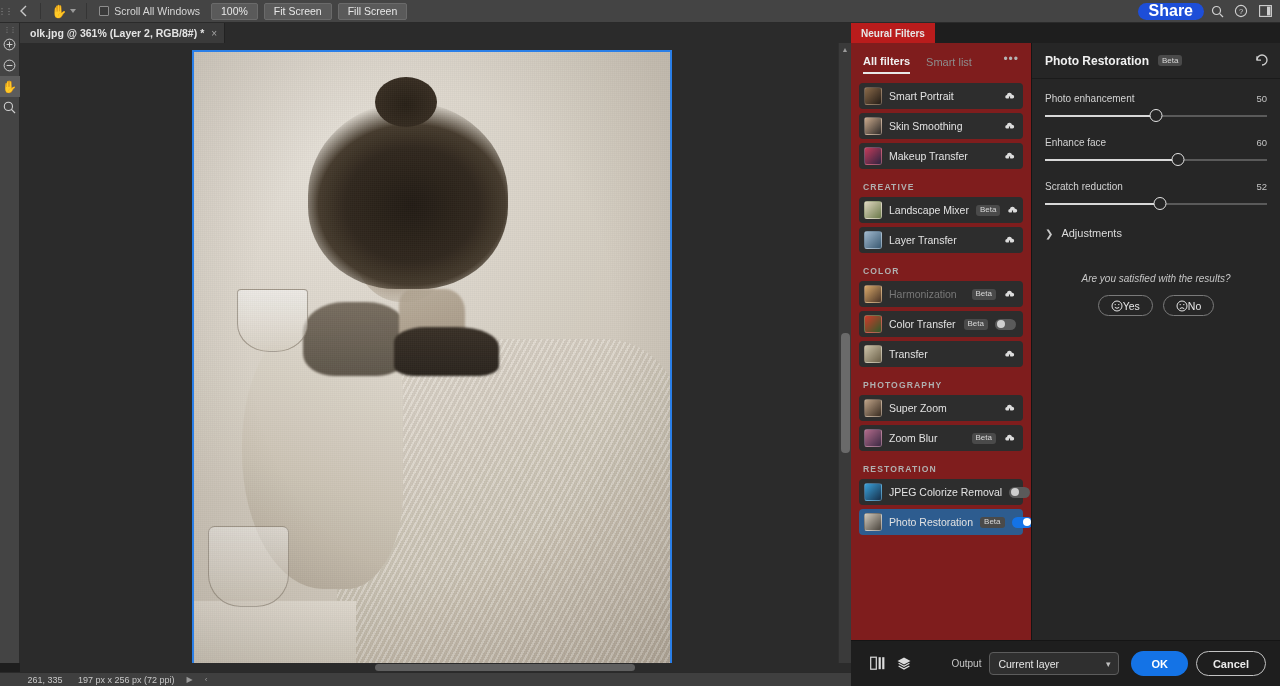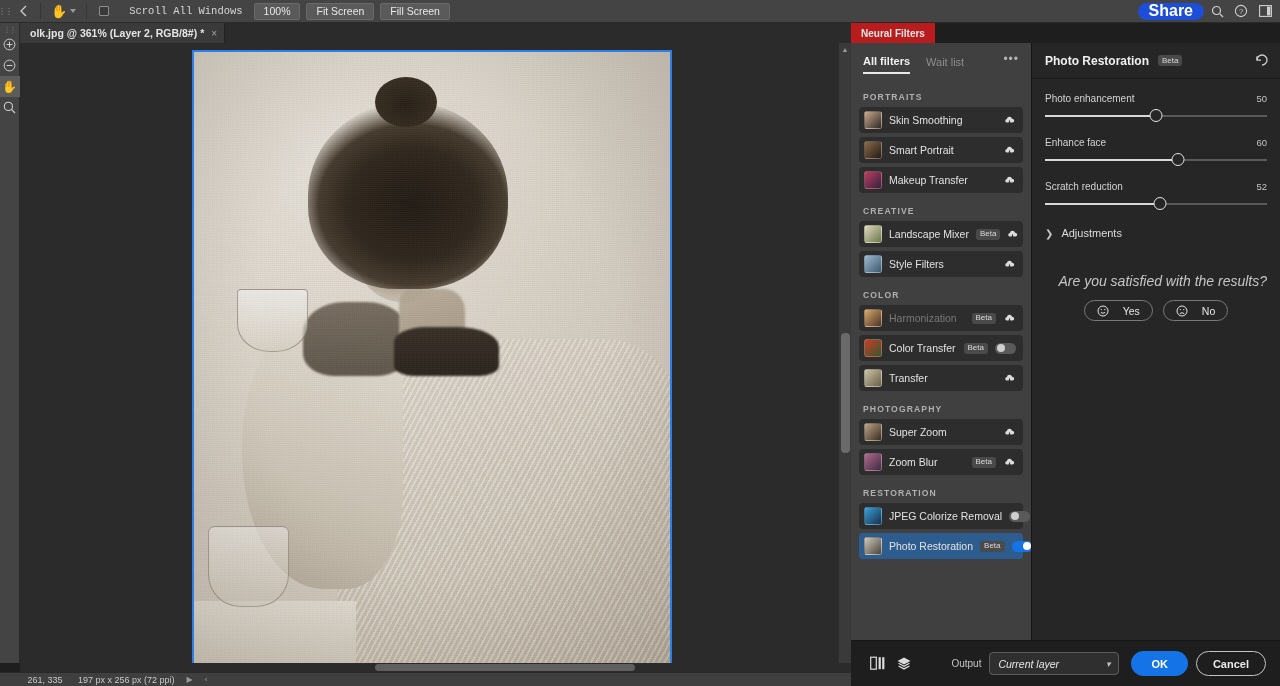--- a/index.html
+++ b/index.html
@@ -20,21 +20,21 @@
   }
   .ob-grip { width: 10px; height: 100%; display:flex; align-items:center; justify-content:center;
              color:#9a9a9a; font-size:8px; letter-spacing:-1px;}
   .ob-back { width: 26px; height: 100%; display: flex; align-items: center; justify-content: center;
              color: #c8c8c8; font-size: 12px; }
   .ob-sep { width: 1px; height: 16px; background: #353535; margin: 0 4px; }
   .ob-tool { display: flex; align-items: center; gap: 3px; padding: 0 6px; height: 100%; }
   .hand-glyph { font-size: 13px; color: #d4d4d4; line-height: 1; }
   .caret { width:0;height:0;border-left:3px solid transparent;border-right:3px solid transparent;
            border-top:4px solid #9a9a9a; }
-  .ob-check { display: flex; align-items: center; gap: 20px; padding: 0 8px; font-family: Liberation Mono, monospace; }
+  .ob-check { display: flex; align-items: center; gap: 5px; padding: 0 8px; }
   .cbox { width: 10px; height: 10px; border: 1px solid #8d8d8d; background: #3a3a3a; border-radius: 1px; }
   .ob-label { font-size: 10.5px; color: #d6d6d6; white-space: nowrap; }
   .ob-btn {
     height: 17px; min-width: 44px; padding: 0 9px; margin: 0 3px;
     background: #5a5a5a; border: 1px solid #6a6a6a; border-radius: 2px;
     color: #e8e8e8; font-size: 10.5px; display: flex; align-items: center; justify-content: center;
   }
   .ob-right { position: absolute; right: 4px; top: 0; height: 100%; display: flex; align-items: center; gap: 2px; }
   .share-btn {
     background: #1d4ed8; color: #fff; font-size: 16px; font-weight: bold;
@@ -181,21 +181,21 @@
   .sb-coord { width: 72px; padding-left: 24px; }
   .sb-arrow { color: #9a9a9a; font-size: 8px; padding: 0 6px; }
 
   
   .nf-panel { position: absolute; left: 851px; top: 23px; width: 429px; height: 663px; background: #1e1e1e; }
   .nf-tabrow { height: 20px; background: #1e1e1e; display: flex; align-items: stretch; }
   .nf-tab { background: #b91c1c; color: #e6e6e6; font-size: 10px; font-weight: bold;
             padding: 0 10px; display: flex; align-items: center; }
 
   .nf-body { position: absolute; left: 0; top: 20px; width: 429px; height: 643px; display: flex; }
-  .nf-left { width: 180px; height: 643px; background: #404040; position: relative; }
+  .nf-left { width: 180px; height: 643px; background: #7f1d1d; position: relative; }
   .nf-right { width: 249px; height: 643px; background: #262626; position: relative; border-left: 1px solid #151515; }
 
   .nf-lefthead { display: flex; align-items: center; padding: 12px 12px 0 12px; gap: 16px; position: relative; }
   .nf-ltab { font-size: 11px; color: #8d8d8d; padding-bottom: 5px; }
   .nf-ltab.active { color: #f0f0f0; font-weight: bold; border-bottom: 2px solid #e8e8e8; }
   .nf-dots { position: absolute; right: 12px; top: 9px; color: #b4b4b4; font-size: 12px; letter-spacing: 1px; }
 
   .nf-list { position: absolute; left: 0; top: 40px; width: 180px; height: 560px; overflow: hidden; }
   .nf-group { font-size: 8.6px; letter-spacing: 1.1px; color: #b0b0b0; font-weight: bold;
               padding: 9px 0 5px 12px; text-transform: uppercase; }
@@ -231,36 +231,36 @@
   .track-bg { position: absolute; top: 6px; left: 0; right: 0; height: 1.5px; background: #5a5a5a; }
   .track-fill { position: absolute; top: 6px; left: 0; height: 1.5px; background: #d8d8d8; }
   .knob-c { position: absolute; top: 0; width: 13px; height: 13px; border-radius: 50%;
             border: 1.5px solid #e4e4e4; background: #262626; transform: translateX(-6.5px); }
 
   .adjust-row { display: flex; align-items: center; gap: 8px; padding: 16px 13px 0 13px; }
   .chev { color: #c8c8c8; font-size: 10px; }
   .adjust-label { font-size: 11px; color: #dcdcdc; }
 
   .feedback { padding: 34px 13px 0 13px; text-align: center; }
-  .fb-q { font-size: 14px; color: #c6c6c6; font-style: italic; text-align: right; }
+  .fb-q { font-size: 10px; color: #c6c6c6; font-style: italic; }
   .fb-btns { display: flex; justify-content: center; gap: 10px; margin-top: 11px; }
   .fb-btn { border: 1px solid #7a7a7a; border-radius: 12px; height: 21px; padding: 0 12px;
-            display: flex; align-items: center; gap: 14px; color: #e6e6e6; font-size: 10.5px; }
+            display: flex; align-items: center; gap: 0; color: #e6e6e6; font-size: 10.5px; }
 
   
   .nf-bottom {
     position: absolute; left: 0; bottom: 0; width: 429px; height: 46px;
     background: #1e1e1e; border-top: 1px solid #151515; display: flex; align-items: center; padding: 0 14px;
   }
   .bb-icon { width: 26px; height: 26px; display: flex; align-items: center; justify-content: center; color: #dcdcdc; }
   .bb-spacer { flex: 1; }
   .out-label { font-size: 10px; color: #c4c4c4; margin-right: 8px; }
   .dropdown {
     width: 130px; height: 23px; background: #2f2f2f; border: 1px solid #5c5c5c; border-radius: 4px;
-    display: flex; align-items: center; padding: 0 8px; color: #e8e8e8; font-size: 10.5px; position: relative; font-style: italic;
+    display: flex; align-items: center; padding: 0 8px; color: #e8e8e8; font-size: 10.5px; position: relative;
   }
   .dropdown .dd-caret { position: absolute; right: 8px; color: #c0c0c0; font-size: 9px; }
   .ok-btn { background: #1473e6; color: #fff; font-size: 11px; font-weight: bold; height: 25px;
             padding: 0 20px; border-radius: 13px; display: flex; align-items: center; margin-left: 12px; }
   .cancel-btn { border: 1px solid #c3c3c3; color: #eaeaea; font-size: 11px; font-weight: bold; height: 25px;
                 padding: 0 16px; border-radius: 13px; display: flex; align-items: center; margin-left: 8px; }
 </style>
 </head>
 <body>
 
@@ -382,38 +382,37 @@
   <div class="nf-panel">
     <div class="nf-tabrow">
       <div class="nf-tab">Neural Filters</div>
     </div>
 
     <div class="nf-body">
 
       <div class="nf-left">
         <div class="nf-lefthead">
           <div class="nf-ltab active">All filters</div>
-          <div class="nf-ltab">Wait list</div>
+          <div class="nf-ltab">Smart list</div>
           <div class="nf-dots">•••</div>
         </div>
         <div class="nf-list" id="filter-list">
-            <div class="nf-group">PORTRAITS</div>
+            <div class="nf-item">
+              <div class="nf-thumb" style="background: linear-gradient(135deg, rgb(138, 106, 74) 0%, rgb(36, 28, 22) 100%);"></div>
+              <span class="nf-name">Smart Portrait</span>
+              <span class="cloud">
+                <svg width="11" height="11" viewBox="0 0 11 11">
+                  <path d="M2.6 7.6 A1.9 1.9 0 0 1 2.9 3.9 A2.6 2.6 0 0 1 8 3.7 A1.95 1.95 0 0 1 8.4 7.6 Z" fill="#dcdcdc"></path>
+                  <path d="M5.5 5.6 V9.4 M3.9 7.9 L5.5 9.6 L7.1 7.9" stroke="#2d2d2d" stroke-width="1.1" fill="none"></path>
+                </svg>
+              </span>
+            </div>
             <div class="nf-item">
               <div class="nf-thumb" style="background: linear-gradient(135deg, rgb(201, 169, 140) 0%, rgb(46, 42, 40) 100%);"></div>
               <span class="nf-name">Skin Smoothing</span>
-              <span class="cloud">
-                <svg width="11" height="11" viewBox="0 0 11 11">
-                  <path d="M2.6 7.6 A1.9 1.9 0 0 1 2.9 3.9 A2.6 2.6 0 0 1 8 3.7 A1.95 1.95 0 0 1 8.4 7.6 Z" fill="#dcdcdc"></path>
-                  <path d="M5.5 5.6 V9.4 M3.9 7.9 L5.5 9.6 L7.1 7.9" stroke="#2d2d2d" stroke-width="1.1" fill="none"></path>
-                </svg>
-              </span>
-            </div>
-            <div class="nf-item">
-              <div class="nf-thumb" style="background: linear-gradient(135deg, rgb(138, 106, 74) 0%, rgb(36, 28, 22) 100%);"></div>
-              <span class="nf-name">Smart Portrait</span>
               <span class="cloud">
                 <svg width="11" height="11" viewBox="0 0 11 11">
                   <path d="M2.6 7.6 A1.9 1.9 0 0 1 2.9 3.9 A2.6 2.6 0 0 1 8 3.7 A1.95 1.95 0 0 1 8.4 7.6 Z" fill="#dcdcdc"></path>
                   <path d="M5.5 5.6 V9.4 M3.9 7.9 L5.5 9.6 L7.1 7.9" stroke="#2d2d2d" stroke-width="1.1" fill="none"></path>
                 </svg>
               </span>
             </div>
             <div class="nf-item">
               <div class="nf-thumb" style="background: linear-gradient(135deg, rgb(194, 59, 90) 0%, rgb(45, 36, 64) 100%);"></div>
               <span class="nf-name">Makeup Transfer</span>
@@ -431,21 +430,21 @@
               <span class="badge">Beta</span>
               <span class="cloud">
                 <svg width="11" height="11" viewBox="0 0 11 11">
                   <path d="M2.6 7.6 A1.9 1.9 0 0 1 2.9 3.9 A2.6 2.6 0 0 1 8 3.7 A1.95 1.95 0 0 1 8.4 7.6 Z" fill="#dcdcdc"></path>
                   <path d="M5.5 5.6 V9.4 M3.9 7.9 L5.5 9.6 L7.1 7.9" stroke="#2d2d2d" stroke-width="1.1" fill="none"></path>
                 </svg>
               </span>
             </div>
             <div class="nf-item">
               <div class="nf-thumb" style="background: linear-gradient(135deg, rgb(159, 183, 204) 0%, rgb(58, 90, 114) 100%);"></div>
-              <span class="nf-name">Style Filters</span>
+              <span class="nf-name">Layer Transfer</span>
               <span class="cloud">
                 <svg width="11" height="11" viewBox="0 0 11 11">
                   <path d="M2.6 7.6 A1.9 1.9 0 0 1 2.9 3.9 A2.6 2.6 0 0 1 8 3.7 A1.95 1.95 0 0 1 8.4 7.6 Z" fill="#dcdcdc"></path>
                   <path d="M5.5 5.6 V9.4 M3.9 7.9 L5.5 9.6 L7.1 7.9" stroke="#2d2d2d" stroke-width="1.1" fill="none"></path>
                 </svg>
               </span>
             </div>
             <div class="nf-group">COLOR</div>
             <div class="nf-item disabled">
               <div class="nf-thumb" style="background: linear-gradient(135deg, rgb(216, 168, 106) 0%, rgb(74, 52, 38) 100%);"></div>

